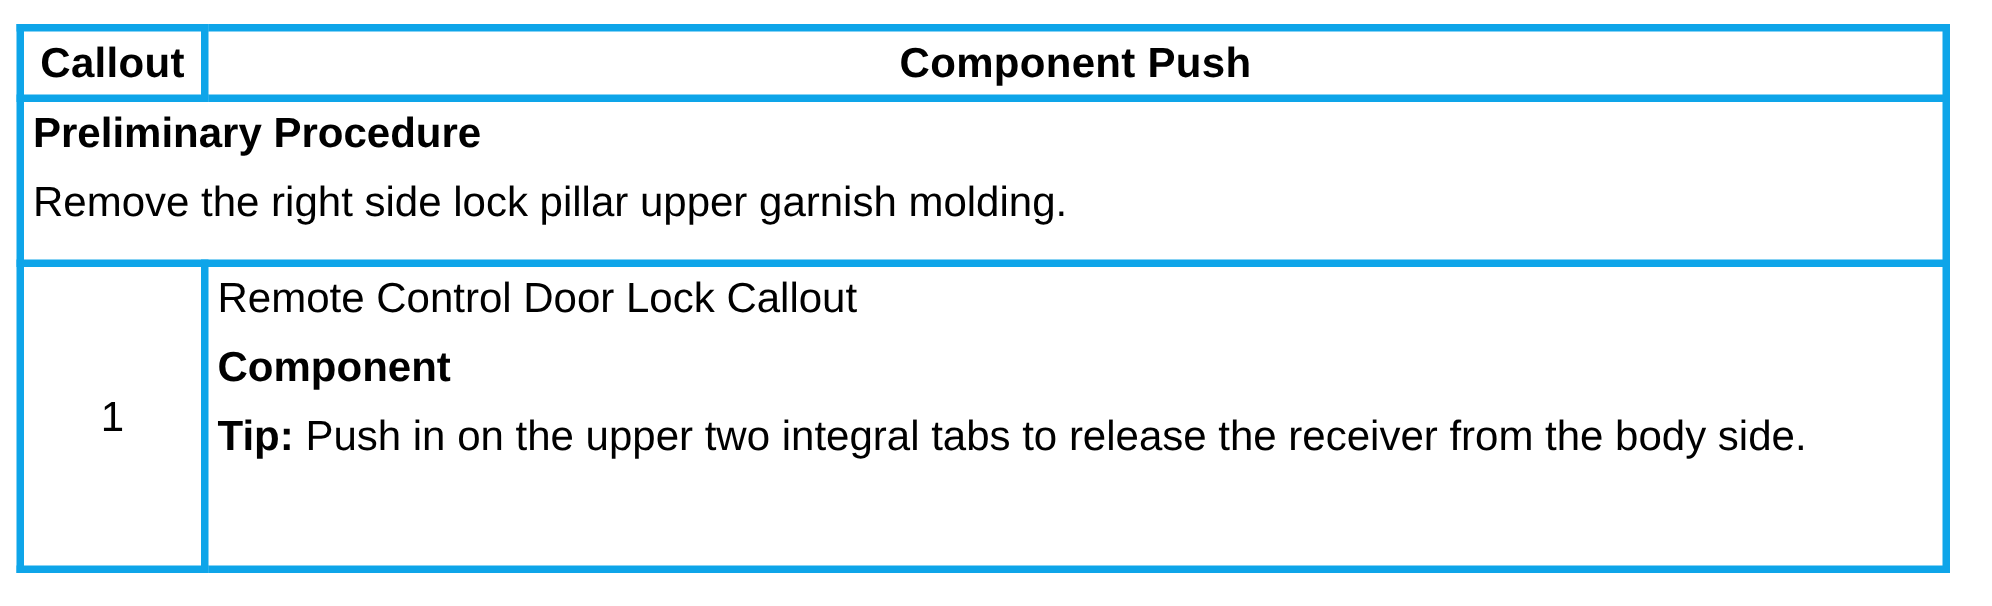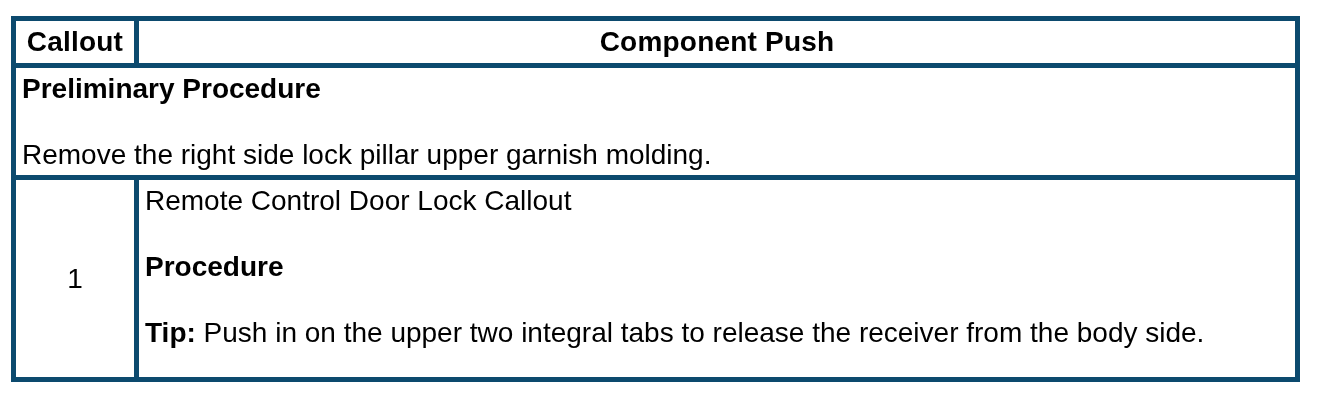--- a/index.html
+++ b/index.html
@@ -20,21 +20,21 @@
     position: absolute;
     left: 11px;
     top: 16px;
     width: 1289px;
     height: 366px;
     border-collapse: collapse;
     table-layout: fixed;
     background: #ffffff;
   }
   th, td {
-    border: 5px solid #0c4a6e;
+    border: 5px solid #0ea5e9;
     padding: 0;
     background: #ffffff;
   }
   tr.header-row { height: 47px; }
   tr.prelim-row { height: 110px; }
   th.hdr-cell {
     font-size: 28px;
     font-weight: 700;
     text-align: center;
     vertical-align: middle;
@@ -52,21 +52,21 @@
   }
   td.component-cell {
     vertical-align: top;
     padding: 4px 6px;
   }
   .t-line {
     font-size: 28px;
     line-height: 33px;
     white-space: nowrap;
   }
-  .para-gap { margin-top: 33px; }
+  .para-gap { margin-top: 13px; }
   .bold { font-weight: 700; }
 </style>
 </head>
 <body>
 
 <div class="page">
   <table class="component-table">
     <colgroup>
       <col style="width:123px">
       <col>
@@ -79,21 +79,21 @@
     <tr class="prelim-row">
       <td class="prelim-cell" colspan="2">
         <div class="t-line bold">Preliminary Procedure</div>
         <div class="t-line para-gap">Remove the right side lock pillar upper garnish molding.</div>
       </td>
     </tr>
     <tr>
       <td class="callout-cell">1</td>
       <td class="component-cell">
         <div class="t-line">Remote Control Door Lock Callout</div>
-        <div class="t-line bold para-gap">Procedure</div>
+        <div class="t-line bold para-gap">Component</div>
         <div class="t-line para-gap">
           <span class="bold">Tip:</span>
           <span>Push in on the upper two integral tabs to release the receiver from the body side.</span>
         </div>
       </td>
     </tr>
   </tbody>
     </table>
 </div>
 

